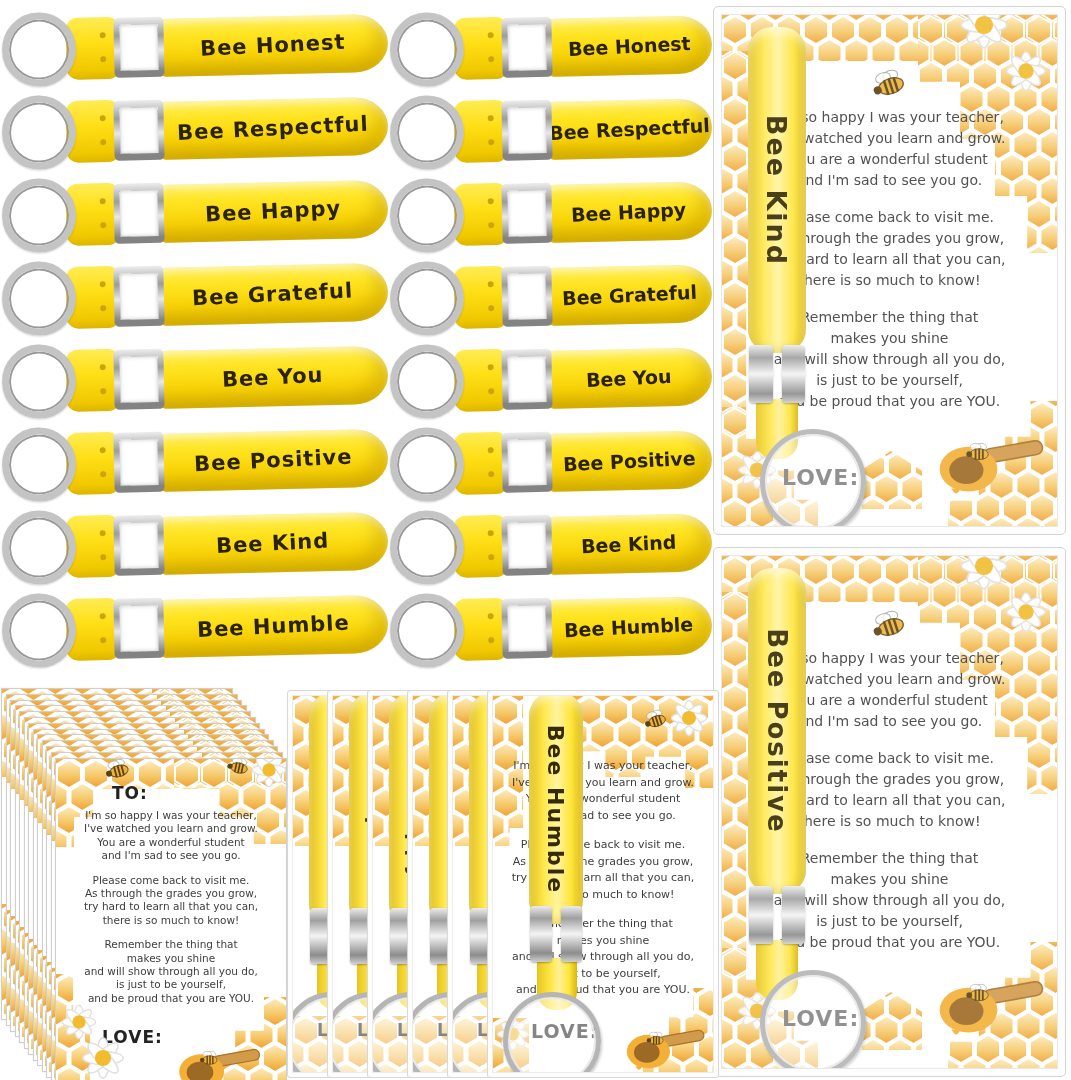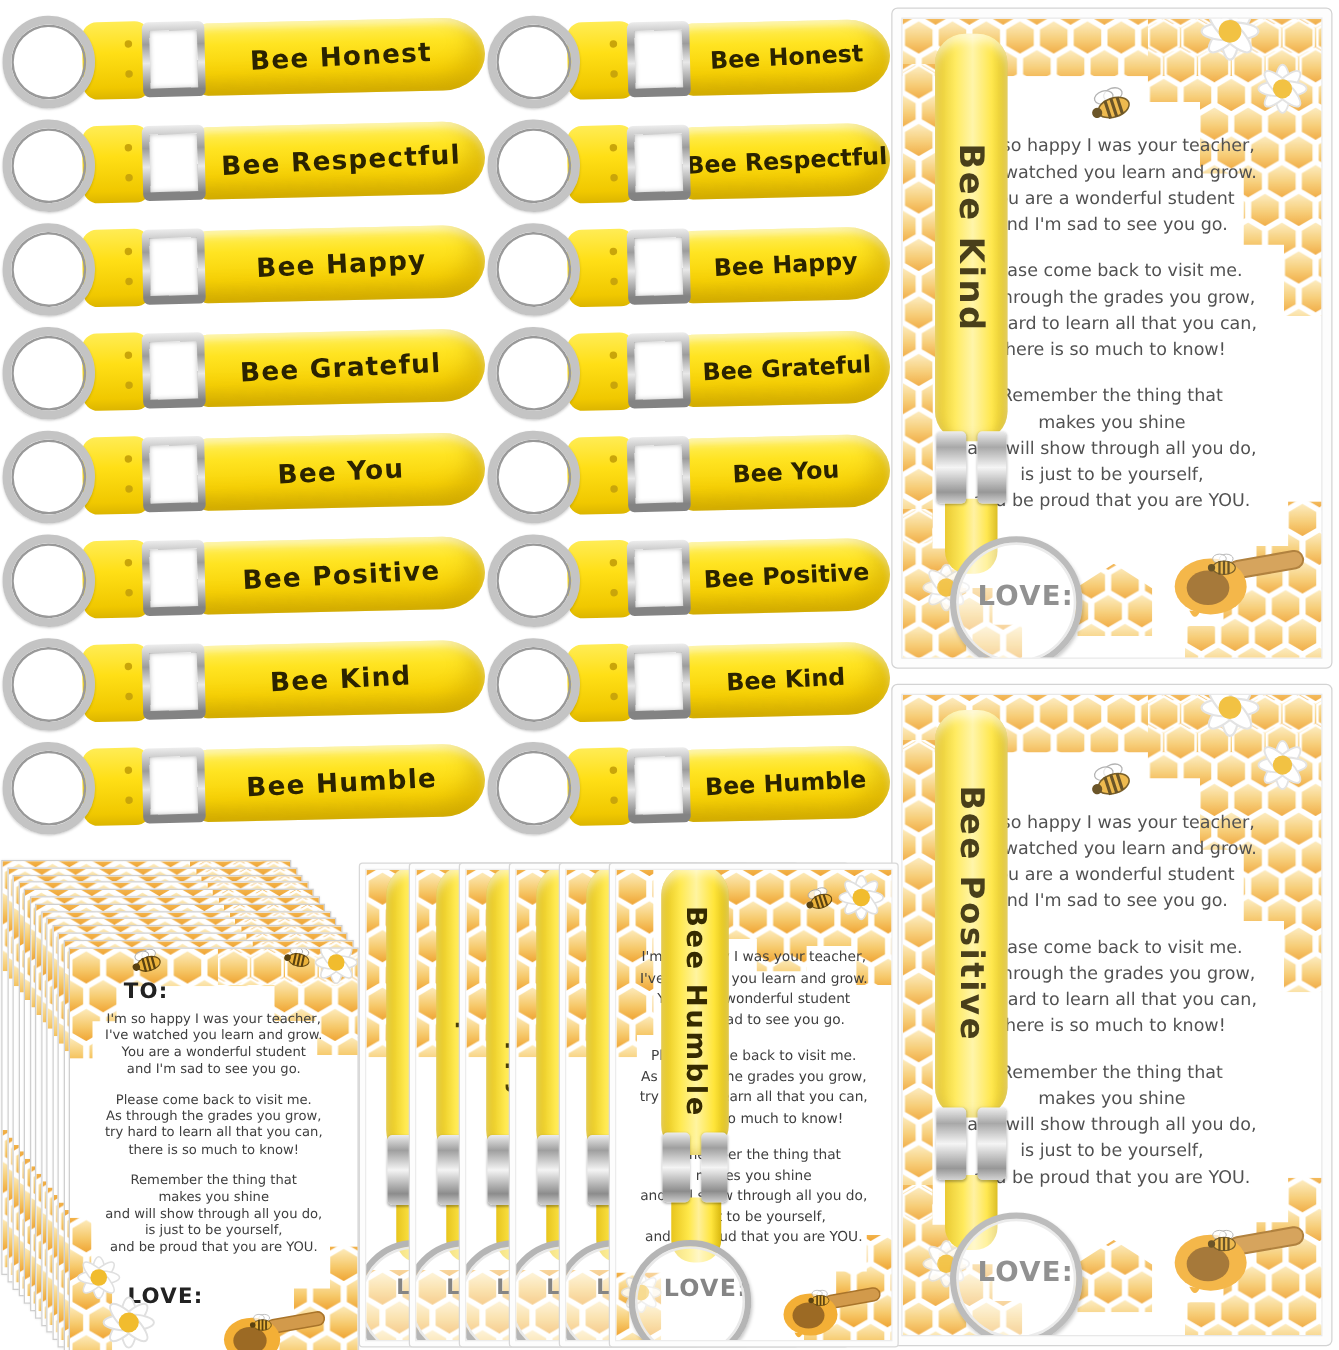--- a/index.html
+++ b/index.html
@@ -762,21 +762,21 @@
       </div>
     <svg class="spot" style="left:46px;top:-2px" width="34" height="28" viewBox="-18 -15 36 30">
         <use href="#beeP" transform="rotate(-15)"></use>
       </svg>
     <svg class="spot" style="left:168px;top:-4px" width="30" height="26" viewBox="-18 -15 36 30">
         <use href="#beeP" transform="rotate(12)"></use>
       </svg>
     <svg class="spot" style="left:194px;top:-8px" width="38" height="38" viewBox="-12 -12 24 24">
         <use href="#daisyP"></use>
       </svg>
-    <div class="to" style="left:43px;top:24px;font-size:17px">TO:</div>
+    <div class="to" style="left:56px;top:24px;font-size:17px">TO:</div>
     <div class="poem" style="top:50px;font-size:10.5px;line-height:13.4px">
       <p class="stanza" style="margin:0 0 11px 0">
           <span>I'm so happy I was your teacher,</span>
           <span>I've watched you learn and grow.</span>
           <span>You are a wonderful student</span>
           <span>and I'm sad to see you go.</span>
         </p>
       <p class="stanza" style="margin:0 0 11px 0">
           <span>Please come back to visit me.</span>
           <span>As through the grades you grow,</span>

